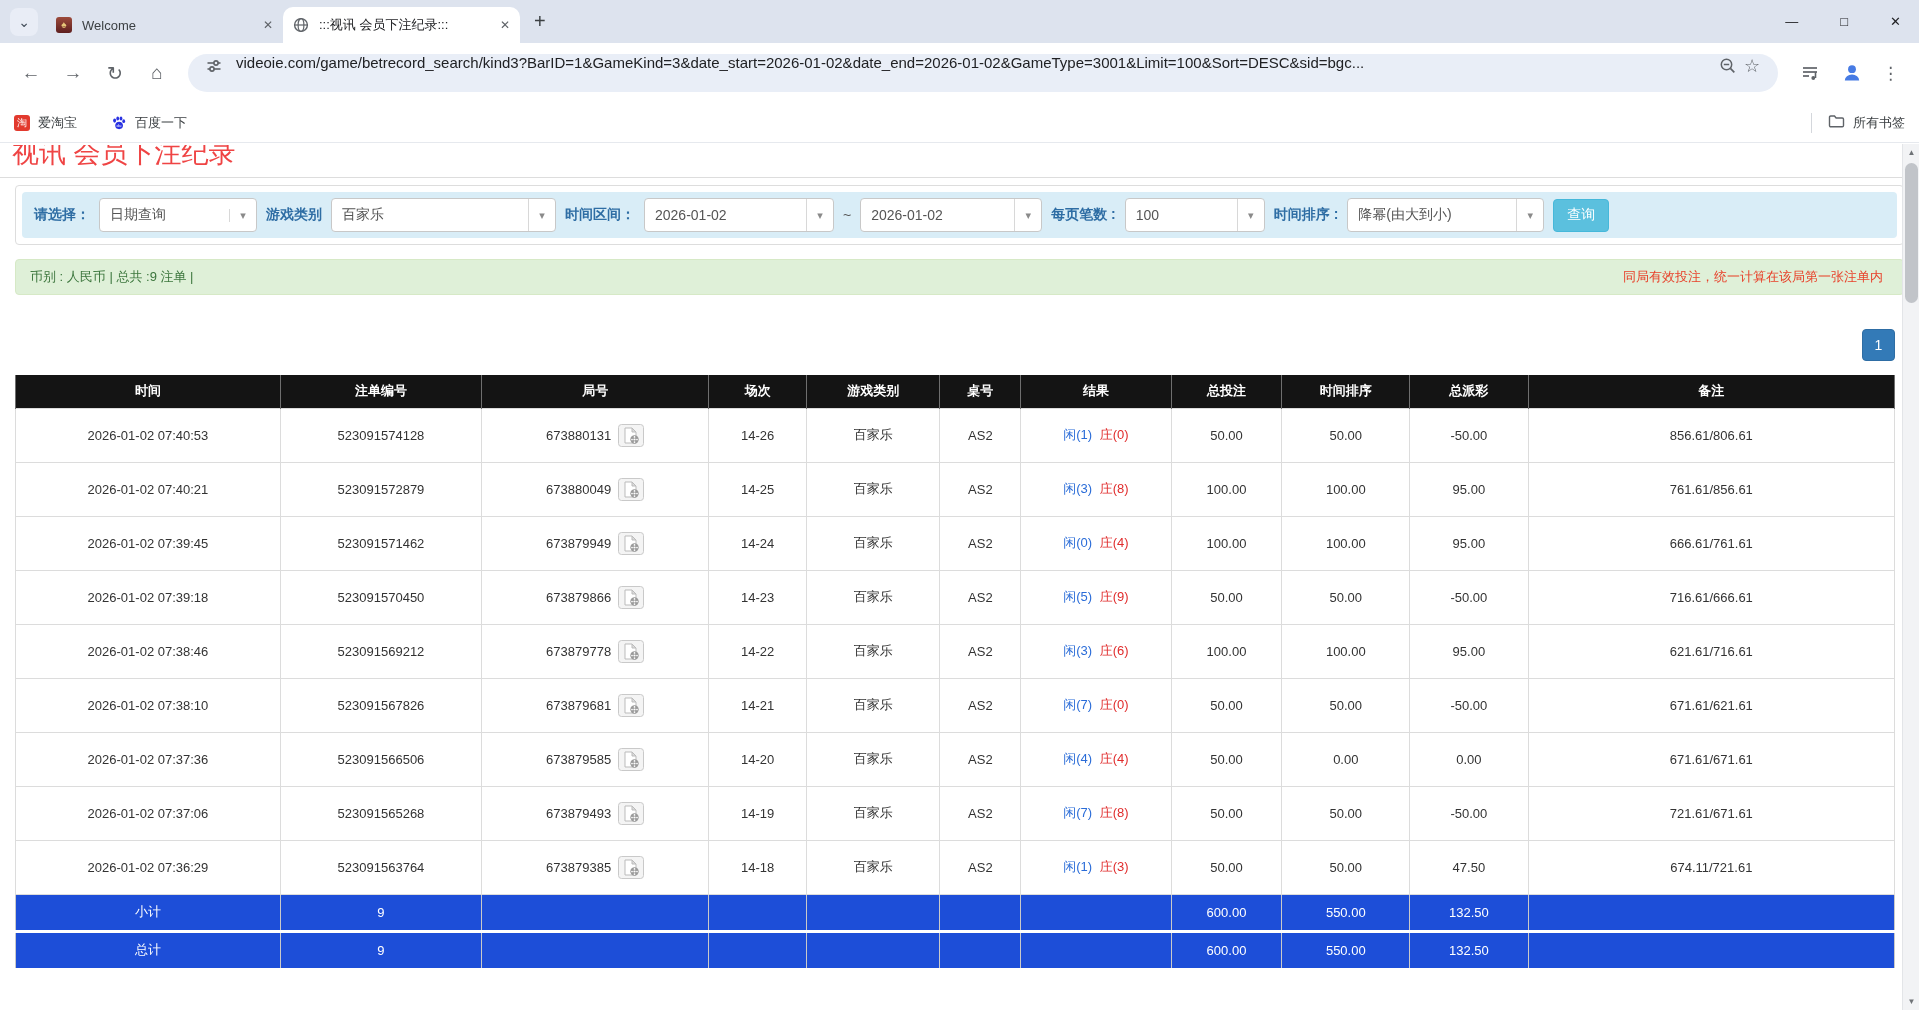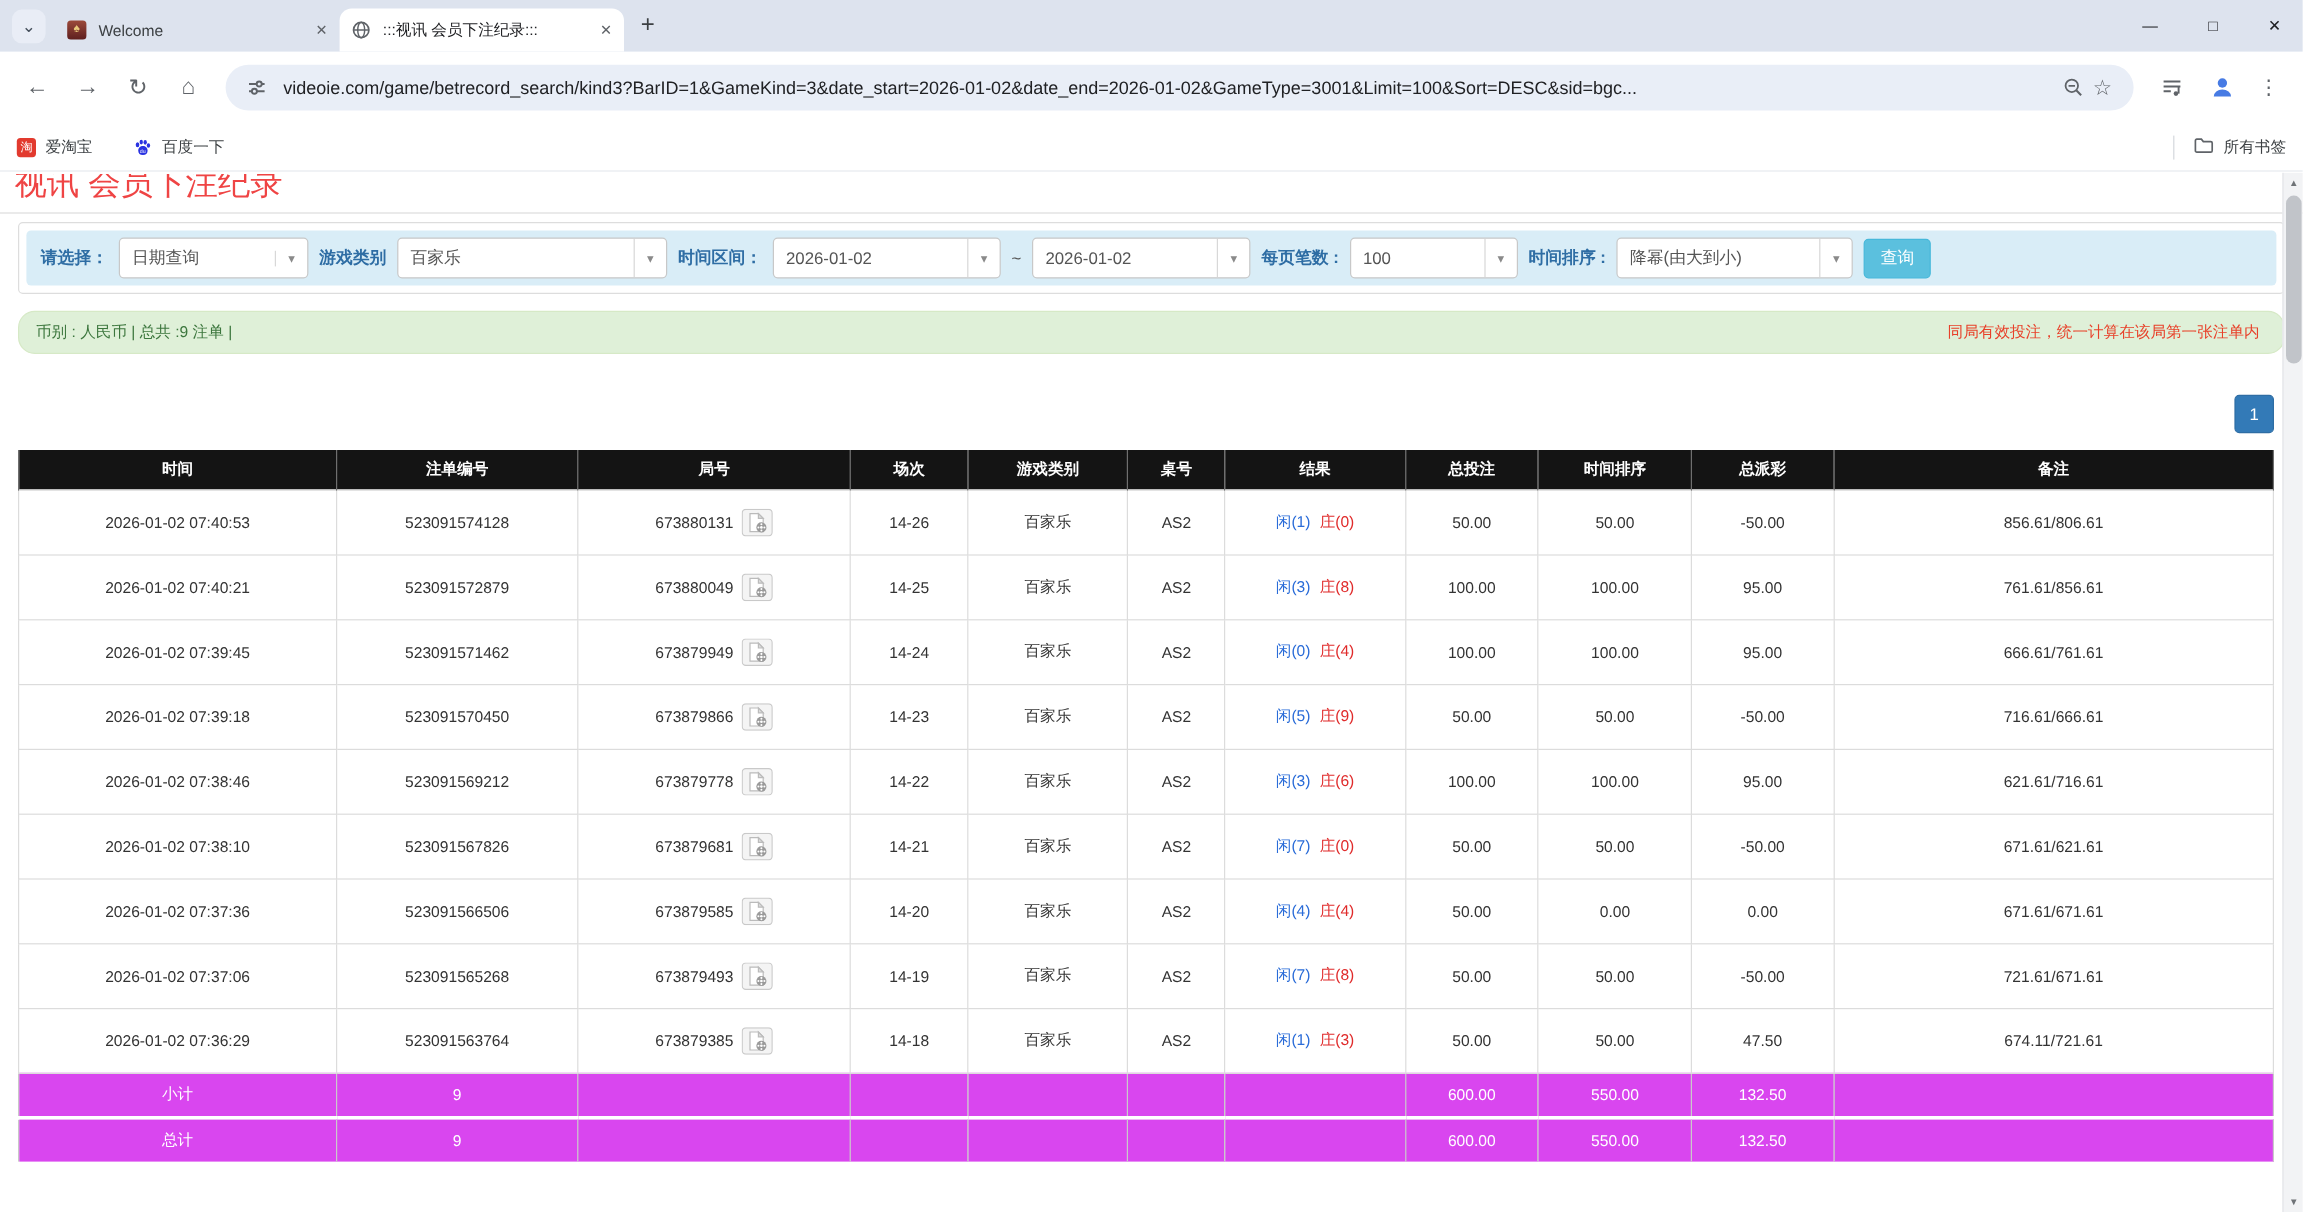--- a/index.html
+++ b/index.html
@@ -21,21 +21,21 @@
     color:#e8c87a; font-size:10px; line-height:16px; text-align:center; }
   .new-tab { font-size:20px; color:#3c4043; margin:0 0 10px 14px; cursor:pointer; }
   .win-controls { position:absolute; right:18px; top:0; height:43px; display:flex; align-items:center; gap:42px;
     color:#202124; }
   .win-controls span { font-size:13px; cursor:pointer; }
 
   .toolbar { height:60px; background:#fff; display:flex; align-items:center; padding:0 10px; }
   .nav-btn { width:34px; height:34px; display:flex; align-items:center; justify-content:center;
     font-size:19px; color:#5f6368; margin:0 4px; cursor:pointer; }
   .omnibox { flex:1; height:38px; background:#e9eef7; border-radius:19px; margin:0 10px;
-    display:flex; align-items:center; padding:0 14px; min-width:0; }
+    display:flex; align-items:flex-start; padding:0 14px; min-width:0; }
   .omnibox .url-text { font-size:15px; color:#202124; white-space:nowrap; overflow:hidden; flex:1; margin:0 10px; }
   .omni-icon { flex:0 0 auto; display:flex; align-items:center; justify-content:center; width:24px; height:24px; cursor:pointer; }
   .star-glyph { font-size:18px; color:#5f6368; }
   .right-icons { display:flex; align-items:center; gap:18px; margin:0 10px; }
   .dots { font-size:17px; color:#5f6368; cursor:pointer; }
 
   .bookmarks-bar { height:40px; background:#fff; border-bottom:1px solid #e6e9ee; display:flex; align-items:center; padding:0 14px; }
   .bookmark { display:flex; align-items:center; gap:8px; font-size:13px; color:#3c4043; margin-right:34px; cursor:pointer; }
   .bm-ico { width:16px; height:16px; border-radius:3px; display:flex; align-items:center; justify-content:center; }
   .bm-taobao { background:#e23a2e; color:#fff; font-size:10px; }
@@ -55,34 +55,34 @@
   .tilde { font-size:14px; color:#555; }
   .combo { display:flex; height:34px; background:#fff; border:1px solid #c8c8c8; border-radius:4px; overflow:hidden; flex:0 0 auto; }
   .combo .val { padding:0 10px; display:flex; align-items:center; font-size:14px; color:#555; flex:1; white-space:nowrap; }
   .combo .arrow { width:27px; border-left:1px solid #d8d8d8; display:flex; align-items:center; justify-content:center;
     color:#8a8a8a; font-size:11px; }
   .w-select { width:158px;align-items:center; } .w-game { width:225px; } .w-date { width:190px; } .w-date2 { width:182px; }
   .w-size { width:140px; } .w-sort { width:197px; }
   .search-btn { height:33px; padding:0 13px; background:#5bc0de; border:1px solid #46b8da; border-radius:4px;
     color:#fff; font-size:14px; display:flex; align-items:center; cursor:pointer; }
 
-  .summary-bar { margin:14px 15px 0; height:36px; background:#dff0d8; border:1px solid #d6e9c6; border-radius:14px;
+  .summary-bar { margin:14px 15px 0; height:36px; background:#dff0d8; border:1px solid #d6e9c6; border-radius:4px;
     display:flex; align-items:center; justify-content:space-between; padding:0 14px; }
   .summary-left { font-size:13px; color:#3c763d; }
   .summary-right { font-size:13px; color:#e8412a; padding-right:6px; }
 
   .pagination-row { display:flex; justify-content:flex-end; margin:34px 24px 14px 0; }
   .page-box { min-width:33px; height:32px; background:#337ab7; border:1px solid #2e6da4; border-radius:4px;
     color:#fff; font-size:14px; display:flex; align-items:center; justify-content:center; cursor:pointer; }
 
   table.bet-table { width:1880px; margin:0 15px; border-collapse:collapse; table-layout:fixed; font-size:13px;border-radius:16px; }
   .bet-table thead th { background:#141414; color:#fff; font-weight:bold; height:33px;
     border-right:1px solid #6f6f6f; border-left:1px solid #6f6f6f; }
   .bet-table tbody td { height:54px; text-align:center; color:#333; background:#fff; border:1px solid #dcdcdc; }
-  .bet-table tfoot td { height:37px; background:#d946ef; color:#fff; text-align:center;
+  .bet-table tfoot td { height:37px; background:#1d4ed8; color:#fff; text-align:center;
     border-right:1px solid #c9c9c9; border-left:1px solid #c9c9c9; }
   .bet-table tfoot tr.total-row td { border-top:3px solid #fff; }
   .col-time{width:14.1%} .col-bet{width:10.7%} .col-round{width:12.1%} .col-sess{width:5.2%}
   .col-game{width:7.1%} .col-table{width:4.3%} .col-result{width:8%} .col-totalbet{width:5.9%}
   .col-valid{width:6.8%} .col-payout{width:6.3%} .col-note{width:19.5%}
   .blue { color:#2a6cd8; }
   .neg { color:#e02b2b; }
   .res-player { color:#2a6cd8; }
   .res-banker { color:#e02b2b; margin-left:4px; }
   .round-wrap { display:inline-flex; align-items:center; gap:7px; }

